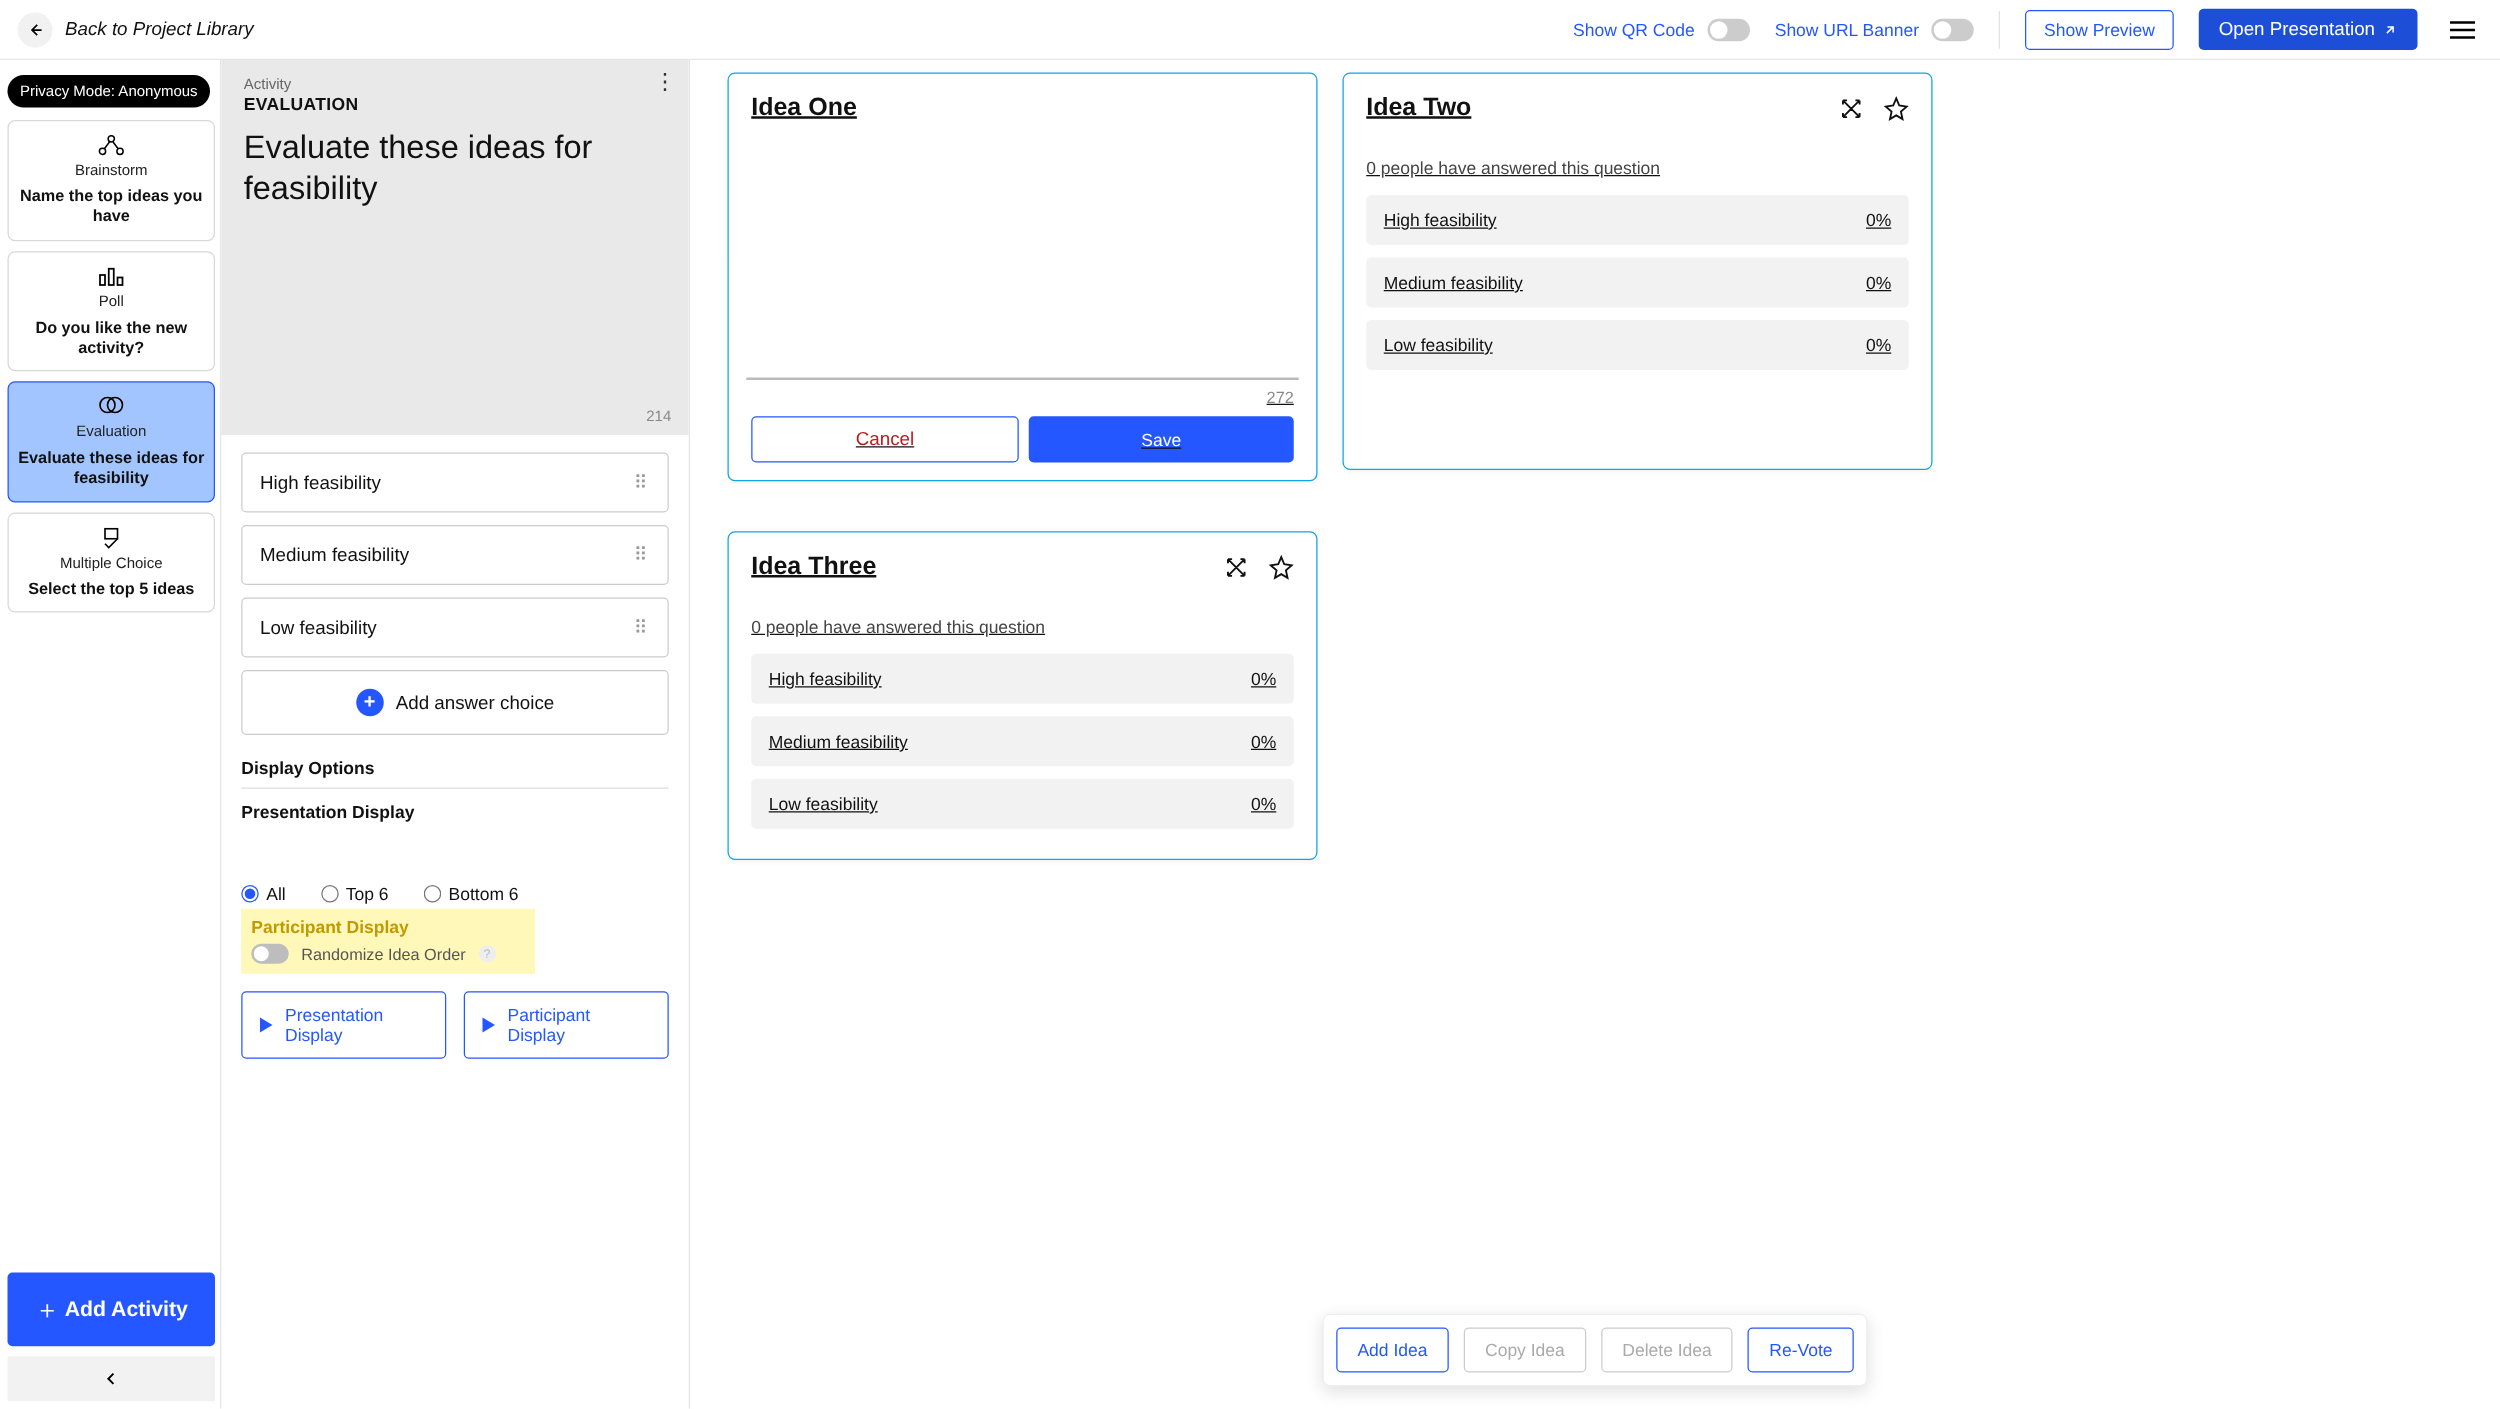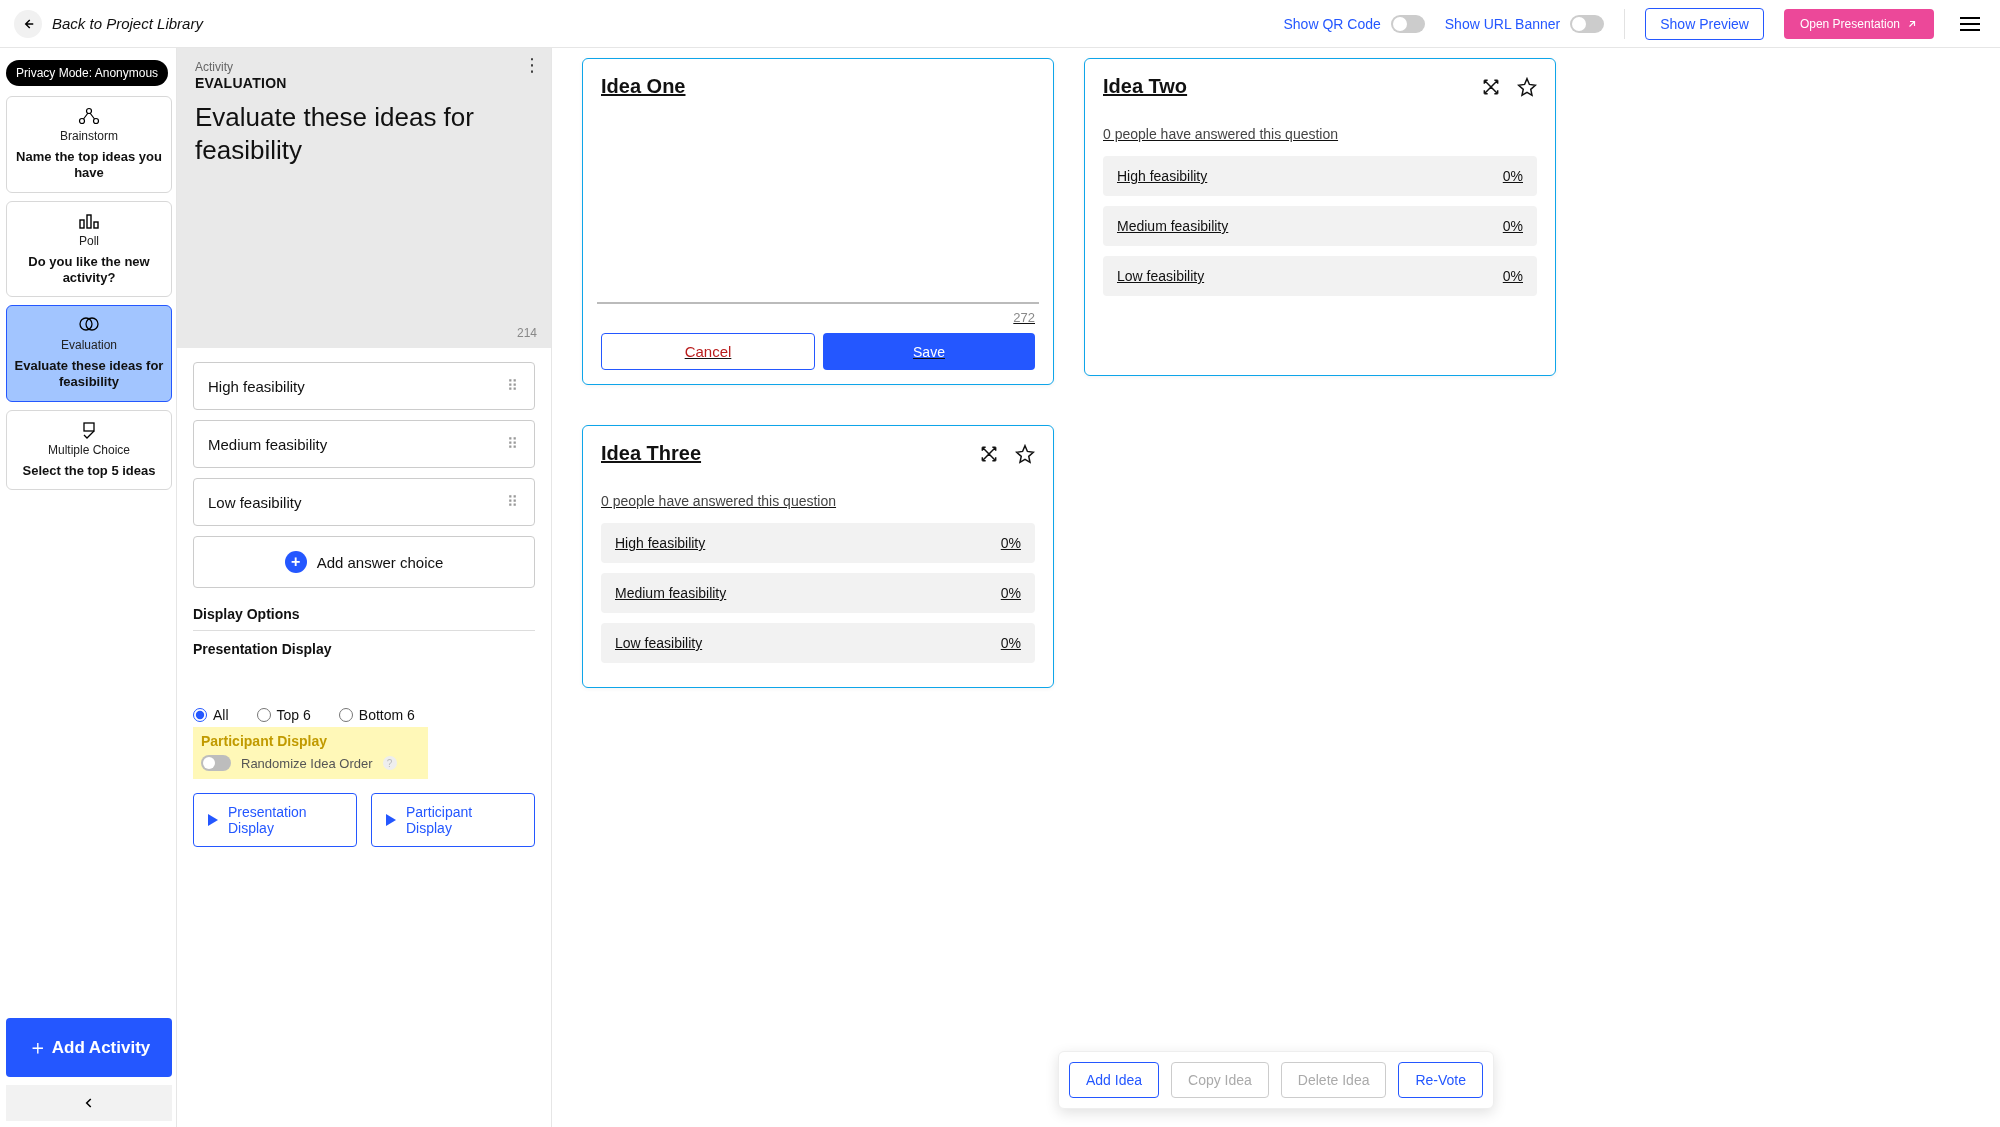--- a/index.html
+++ b/index.html
@@ -8,21 +8,21 @@
   .topbar { display:flex; align-items:center; justify-content:space-between; height:48px; padding:0 14px; border-bottom:1px solid #e6e6e6; }
   .topbar-left { display:flex; align-items:center; gap:10px; }
   .back-chip { width:28px; height:28px; border-radius:50%; background:#f1f1f1; display:flex; align-items:center; justify-content:center; cursor:pointer; }
   .topbar-right { display:flex; align-items:center; gap:20px; }
   .toggle-pair { display:flex; align-items:center; gap:10px; }
   .toggle-pair span { color:#2457ff; font-size:14px; }
   .toggle { width:34px; height:18px; border-radius:10px; background:#ccc; position:relative; cursor:pointer; }
   .toggle::after { content:""; position:absolute; width:14px; height:14px; border-radius:50%; background:#fff; top:2px; left:2px; }
   .vdivider { width:1px; height:30px; background:#e2e2e2; }
   .btn-outline-blue { border:1px solid #2457ff; color:#2457ff; background:#fff; padding:7px 14px; border-radius:4px; font-size:14px; cursor:pointer; }
-  .btn-blue { background:#ec4899; color:#fff; border:none; padding:8px 16px; border-radius:4px; font-size:12px; cursor:pointer; display:flex; align-items:center; gap:6px; }
+  .btn-blue { background:#1d4ed8; color:#fff; border:none; padding:8px 16px; border-radius:4px; font-size:15px; cursor:pointer; display:flex; align-items:center; gap:6px; }
   .hamburger { display:flex; flex-direction:column; gap:4px; cursor:pointer; padding:6px; }
   .hamburger div { width:20px; height:2px; background:#000; }
   
   .layout { display:flex; height:calc(100vh - 48px); }
   .col-left { width:176px; padding:6px 4px 6px 6px; display:flex; flex-direction:column; }
   .col-mid { width:376px; border-left:1px solid #e6e6e6; border-right:1px solid #e6e6e6; display:flex; flex-direction:column; overflow:auto; }
   .col-right { flex:1; background:#fff; overflow:auto; padding:10px 10px 10px 30px; position:relative;}
   
   .privacy-chip { background:#000; color:#fff; font-size:12px; padding:6px 10px; border-radius:14px; width:max-content; margin:6px 0 10px 0;}
   .act-card { border:1px solid #d8d8d8; border-radius:6px; padding:10px 6px; text-align:center; margin-bottom:8px; cursor:pointer; background:#fff;}
@@ -255,21 +255,21 @@
           <h3>Idea One</h3>
         </div>
         <div class="edit-body"></div>
         <div class="char-count">272</div>
         <div class="edit-buttons">
           <button class="cancel-btn">Cancel</button>
           <button class="save-btn">Save</button>
         </div>
       </div>
 
-      <div class="idea-card" style="height:318px;margin-left:10px;">
+      <div class="idea-card" style="height:318px;">
         <div class="idea-head">
           <h3>Idea Two</h3>
           <div class="idea-icons">
             <svg class="idea-icon" width="20" height="20" viewBox="0 0 24 24" stroke="#111" stroke-width="1.8" fill="none">
                 <path d="M4 4l16 16M20 4L4 20M4 4h4M4 4v4M20 4h-4M20 4v4M4 20h4M4 20v-4M20 20h-4M20 20v-4"></path>
               </svg>
             <svg class="idea-icon" width="20" height="20" viewBox="0 0 24 24" stroke="#111" stroke-width="1.8" fill="none">
                 <path d="M12 2l2.9 6.9L22 10l-5.5 4.8L18 22l-6-3.6L6 22l1.5-7.2L2 10l7.1-1.1z"></path>
               </svg>
           </div>

